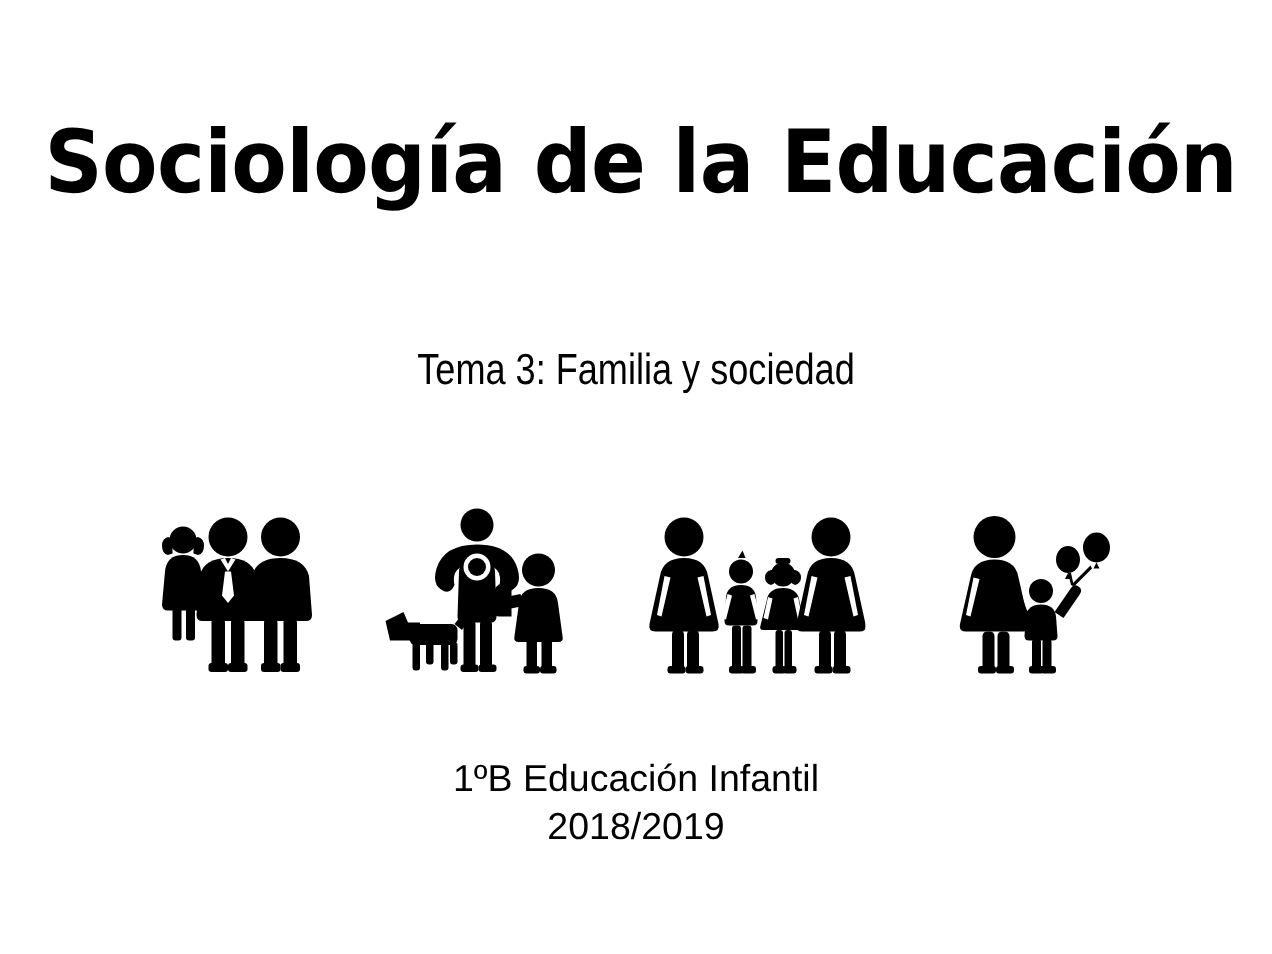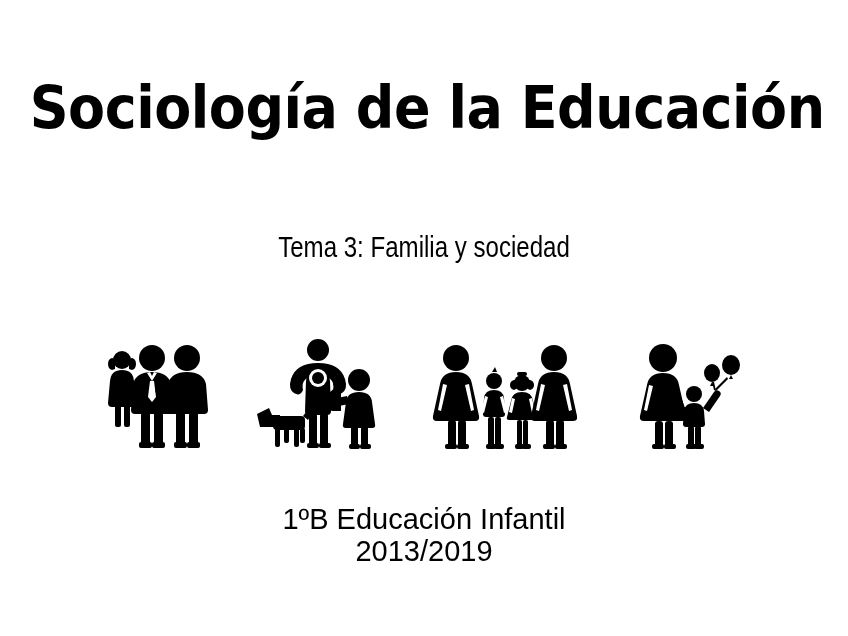--- a/index.html
+++ b/index.html
@@ -79,21 +79,21 @@
   .footer-block {
     position: absolute;
     top: 503px;
     left: 0;
     width: 848px;
     text-align: center;
   }
   .footer-line {
     font-family: "Liberation Sans", sans-serif;
     font-weight: 400;
-    font-size: 29px;
+    font-size: 25px;
     line-height: 32px;
     white-space: nowrap;
     text-align: center;
   }
 </style>
 </head>
 <body>
 
 <div class="slide">
 
@@ -310,16 +310,16 @@
             <path d="M95 39 l-2 4 l4 0 z"></path>
           </g>
         </g>
       </svg>
     </div>
 
   </div>
 
   <div class="footer-block">
     <div class="footer-line">1ºB Educación Infantil</div>
-    <div class="footer-line">2013/2019</div>
+    <div class="footer-line">2018/2019</div>
   </div>
 
 </div>
 
 </body></html>

